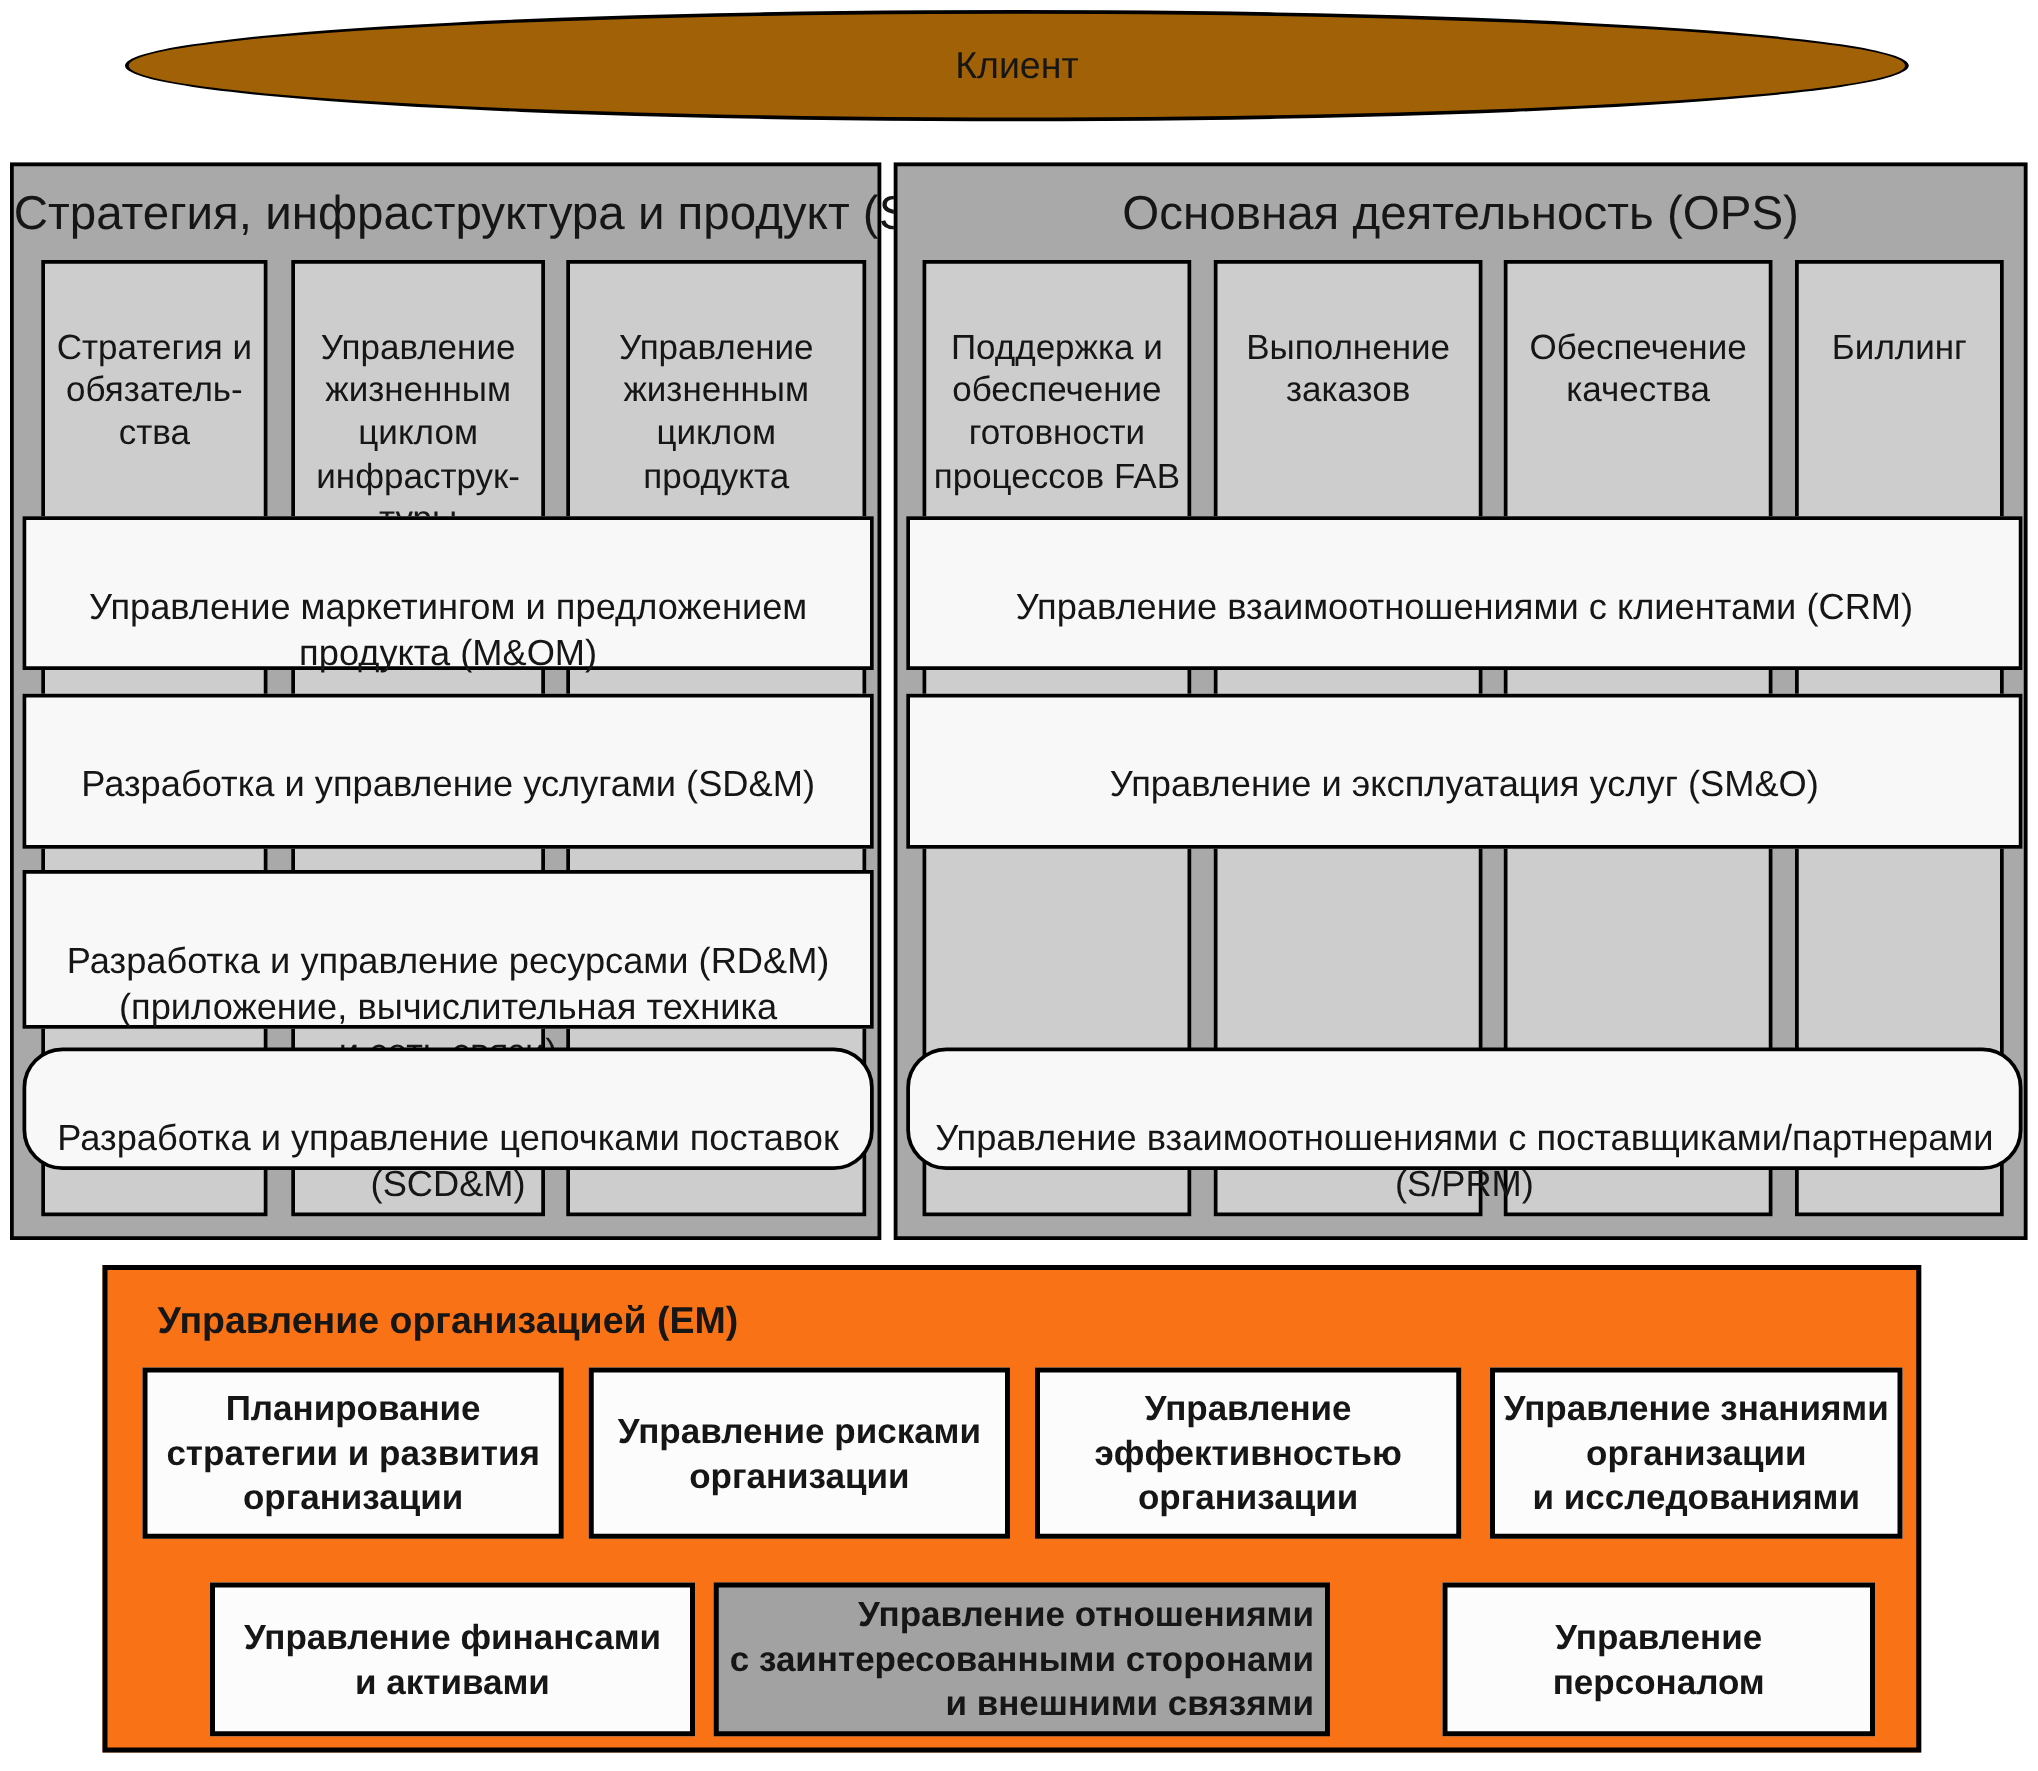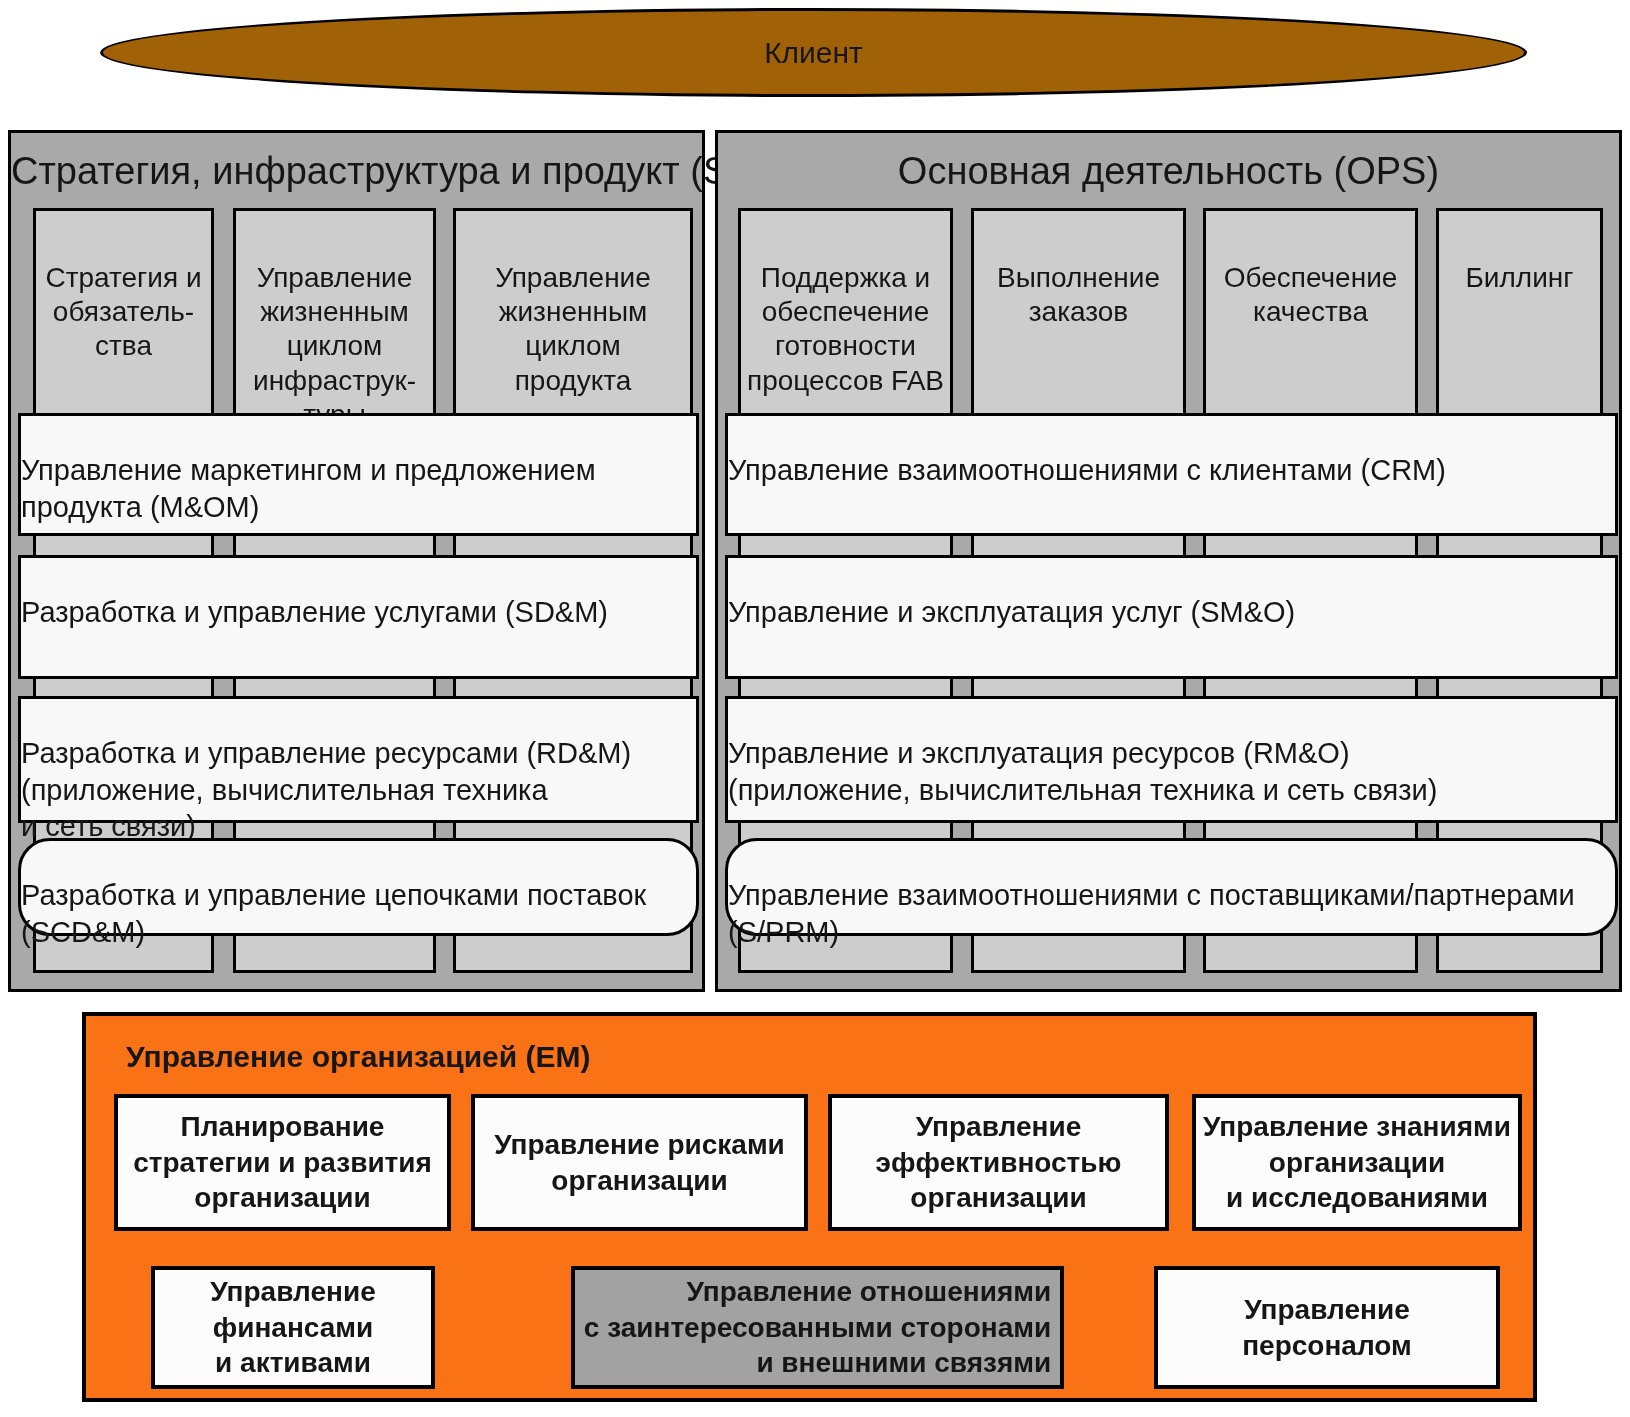--- a/index.html
+++ b/index.html
@@ -46,21 +46,22 @@
     padding-top: 16px;
     font-size: 28px;
     line-height: 1.22;
     white-space: pre-line;
   }
 
   
   .band {
     background: #f8f8f8;
     border: 3px solid #000;
-    text-align: left;
+    text-align: center;
+    padding-top: 16px;
     font-size: 29px;
     line-height: 1.25;
     white-space: pre-line;
   }
   .band.r1 { top: 280px; height: 123px; }
   .band.r2 { top: 422px; height: 124px; }
   .band.r3 { top: 563px; height: 127px; }
   .band.r4 { top: 705px; height: 98px; border-radius: 32px; }
   .sip-band { left: 7px;  width: 681px; }
   .ops-band { left: 7px;  width: 893px; }
@@ -151,24 +152,20 @@
     <div class="abs col" style="left:718px; width:167px;">
       <span>Биллинг</span>
     </div>
 
     <div class="abs band ops-band r1">
       <span>Управление взаимоотношениями с клиентами (CRM)</span>
     </div>
     <div class="abs band ops-band r2">
       <span>Управление и эксплуатация услуг (SM&amp;O)</span>
     </div>
-    <div class="abs band ops-band r3">
-      <span>Управление и эксплуатация ресурсов (RM&amp;O)
-(приложение, вычислительная техника и сеть связи)</span>
-    </div>
     <div class="abs band ops-band r4">
       <span>Управление взаимоотношениями с поставщиками/партнерами
 (S/PRM)</span>
     </div>
   </div>
 
   <div class="abs em-panel" style="left:82px; top:1012px; width:1455px; height:390px;">
     <div class="abs em-title">Управление организацией (ЕМ)</div>
 
     <div class="abs em-box" style="left:28px; top:78px; width:337px; height:137px;">
@@ -184,21 +181,21 @@
       <span>Управление
 эффективностью
 организации</span>
     </div>
     <div class="abs em-box" style="left:1106px; top:78px; width:330px; height:137px;">
       <span>Управление знаниями
 организации
 и исследованиями</span>
     </div>
 
-    <div class="abs em-box" style="left:65px; top:250px; width:284px; height:123px;">
+    <div class="abs em-box" style="left:82px; top:250px; width:388px; height:123px;">
       <span>Управление финансами
 и активами</span>
     </div>
     <div class="abs em-box gray" style="left:485px; top:250px; width:493px; height:123px;text-align:right;">
       <span>Управление отношениями
 с заинтересованными сторонами
 и внешними связями</span>
     </div>
     <div class="abs em-box" style="left:1068px; top:250px; width:346px; height:123px;">
       <span>Управление

